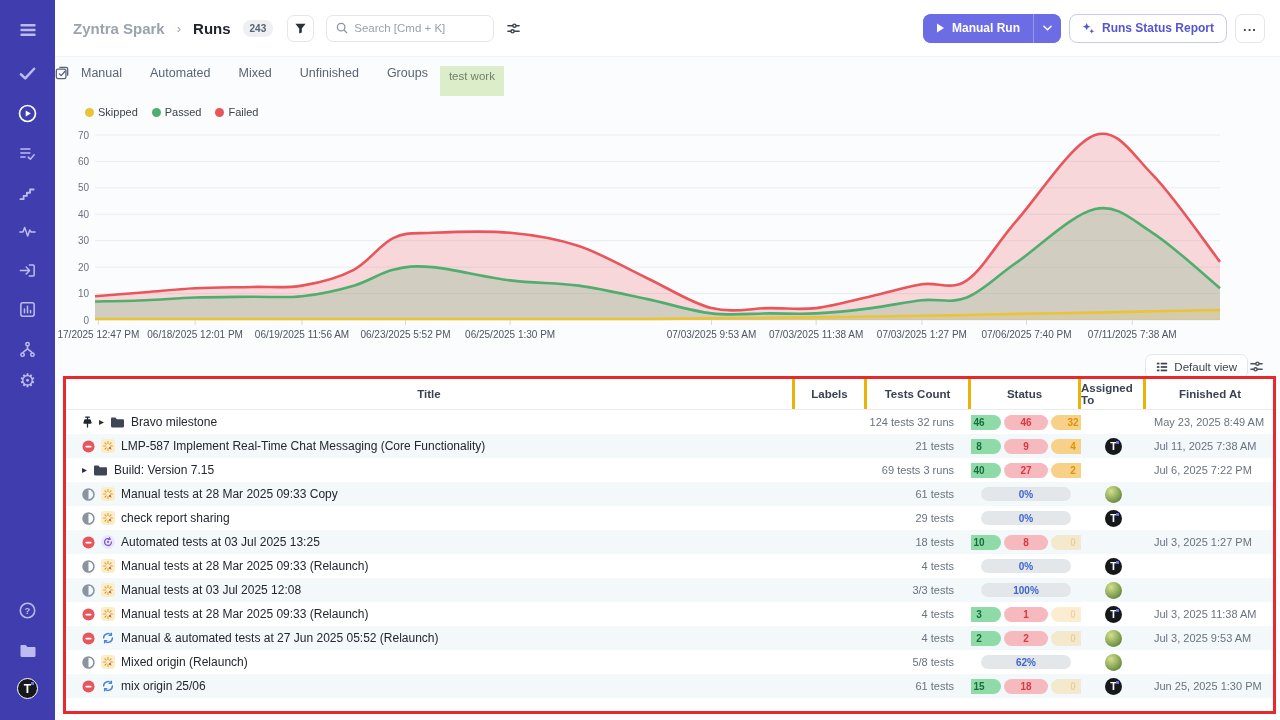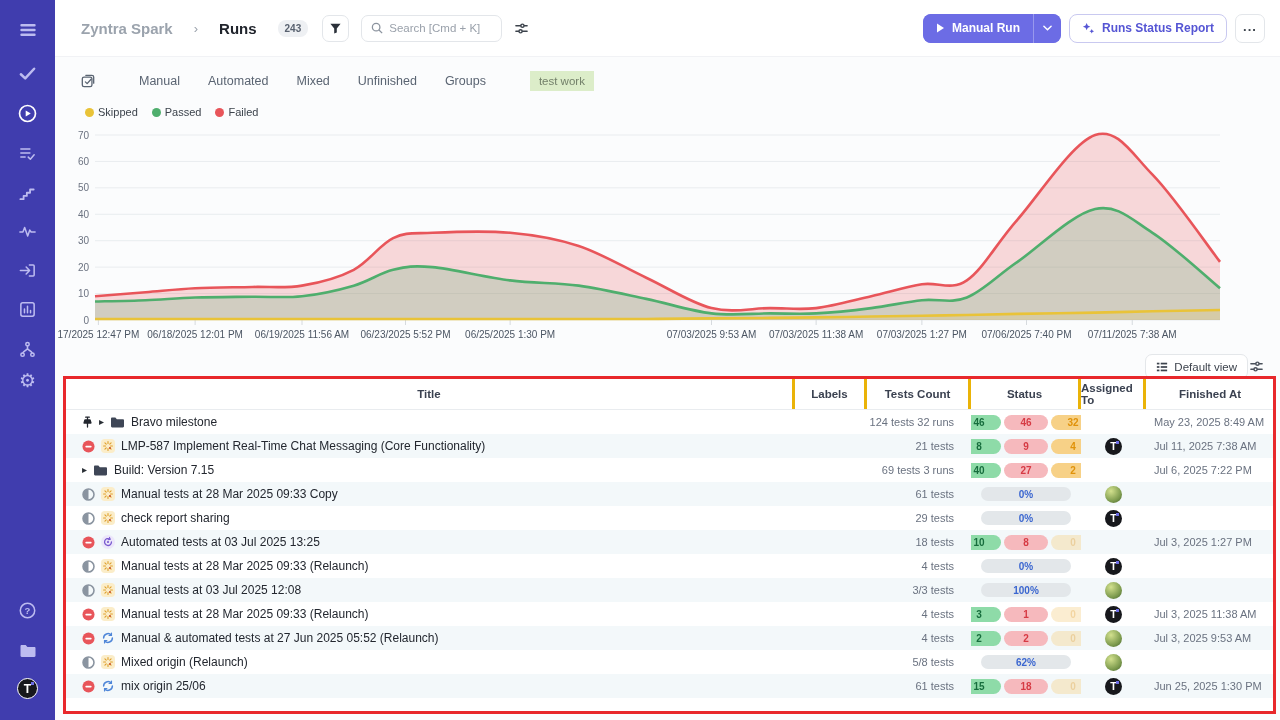--- a/index.html
+++ b/index.html
@@ -11,48 +11,48 @@
   .sidebar{position:absolute;left:0;top:0;width:55px;height:720px;background:#403dae;z-index:10}
   .sb-icon{position:absolute;left:15px;width:25px;height:25px;display:flex;align-items:center;
     justify-content:center;color:#bdbcf0;cursor:pointer}
   .sb-icon.active{color:#ffffff}
   .sb-icon svg{display:block}
   .sb-gear{font-size:19px;line-height:1}
 
   
   .topbar{position:absolute;left:55px;top:0;width:1225px;height:57px;background:#fff;
     display:flex;align-items:center;border-bottom:1px solid #f1f2f5}
-  .crumb{display:flex;align-items:center;gap:21px;margin-left:26px;white-space:nowrap}
+  .crumb{display:flex;align-items:center;gap:12px;margin-left:18px;white-space:nowrap}
   .crumb .proj{font-size:15px;font-weight:bold;color:#9ba3ad}
   .crumb .sep{font-size:13px;color:#9ba3ad}
   .crumb .page{font-size:15px;font-weight:bold;color:#20242c}
   .crumb .count{font-size:10px;font-weight:bold;color:#596270;background:#eef0f3;
     border-radius:8px;padding:3px 7px}
   .iconbtn{height:27px;min-width:27px;border:1px solid #e3e6ea;border-radius:7px;background:#fff;
     display:flex;align-items:center;justify-content:center;cursor:pointer;color:#343a43}
   .filterbtn{margin-left:14px}
-  .search{margin-left:12px;width:141px;height:27px;border:1px solid #e3e6ea;border-radius:7px;
+  .search{margin-left:12px;width:168px;height:27px;border:1px solid #e3e6ea;border-radius:7px;
     background:#fff;display:flex;align-items:center;gap:6px;padding:0 9px}
   .search input{border:0;outline:0;width:110px;font-size:11.5px;color:#434a55;background:transparent;
     font-family:"Liberation Sans",sans-serif}
   .search input::placeholder{color:#9aa1ab}
   .adjust-ic{margin-left:12px;color:#3c434c;cursor:pointer;display:flex}
   .top-right{margin-left:auto;display:flex;align-items:center;gap:8px;margin-right:15px}
   .runbtn{display:flex;align-items:stretch;background:#6c6ce5;border-radius:8px;overflow:hidden;
     cursor:pointer;height:29px}
   .runbtn-main{display:flex;align-items:center;gap:7px;padding:0 13px;color:#fff;font-size:12px;font-weight:bold}
   .runbtn-caret{display:flex;align-items:center;padding:0 9px;border-left:1px solid rgba(255,255,255,.3);color:#fff}
   .reportbtn{height:29px;display:flex;align-items:center;gap:7px;padding:0 12px;border:1px solid #c9c9f0;
     border-radius:8px;background:#fff;color:#5555d4;font-size:12px;font-weight:bold;cursor:pointer}
   .morebtn{height:29px;width:30px;font-weight:bold;color:#3c434c;font-size:13px;letter-spacing:1px;
     display:flex;align-items:flex-start;justify-content:center;padding-top:4px}
 
   
   .tabsrow{position:absolute;left:55px;top:66px;width:1225px;height:30px;display:flex;
-    align-items:center;gap:44px;padding-left:26px}
+    gap:12px;}
   .tab-select{color:#5a6472;display:flex;cursor:pointer}
   .tab{font-size:12.5px;color:#5a6472;cursor:pointer;white-space:nowrap}
   .filter-chip{background:#dcedc9;color:#73806a;font-size:11.5px;border-radius:0;
     padding:4px 9px;cursor:pointer}
 
   
   .legend{position:absolute;left:85px;top:106px;display:flex;align-items:flex-end;gap:14px}
   .leg-item{display:flex;align-items:center;gap:4px;font-size:11px;color:#3c434c}
   .leg-dot{width:9px;height:9px;border-radius:50%}
   .chartwrap{position:absolute;left:55px;top:126px;width:1273px;height:220px}

